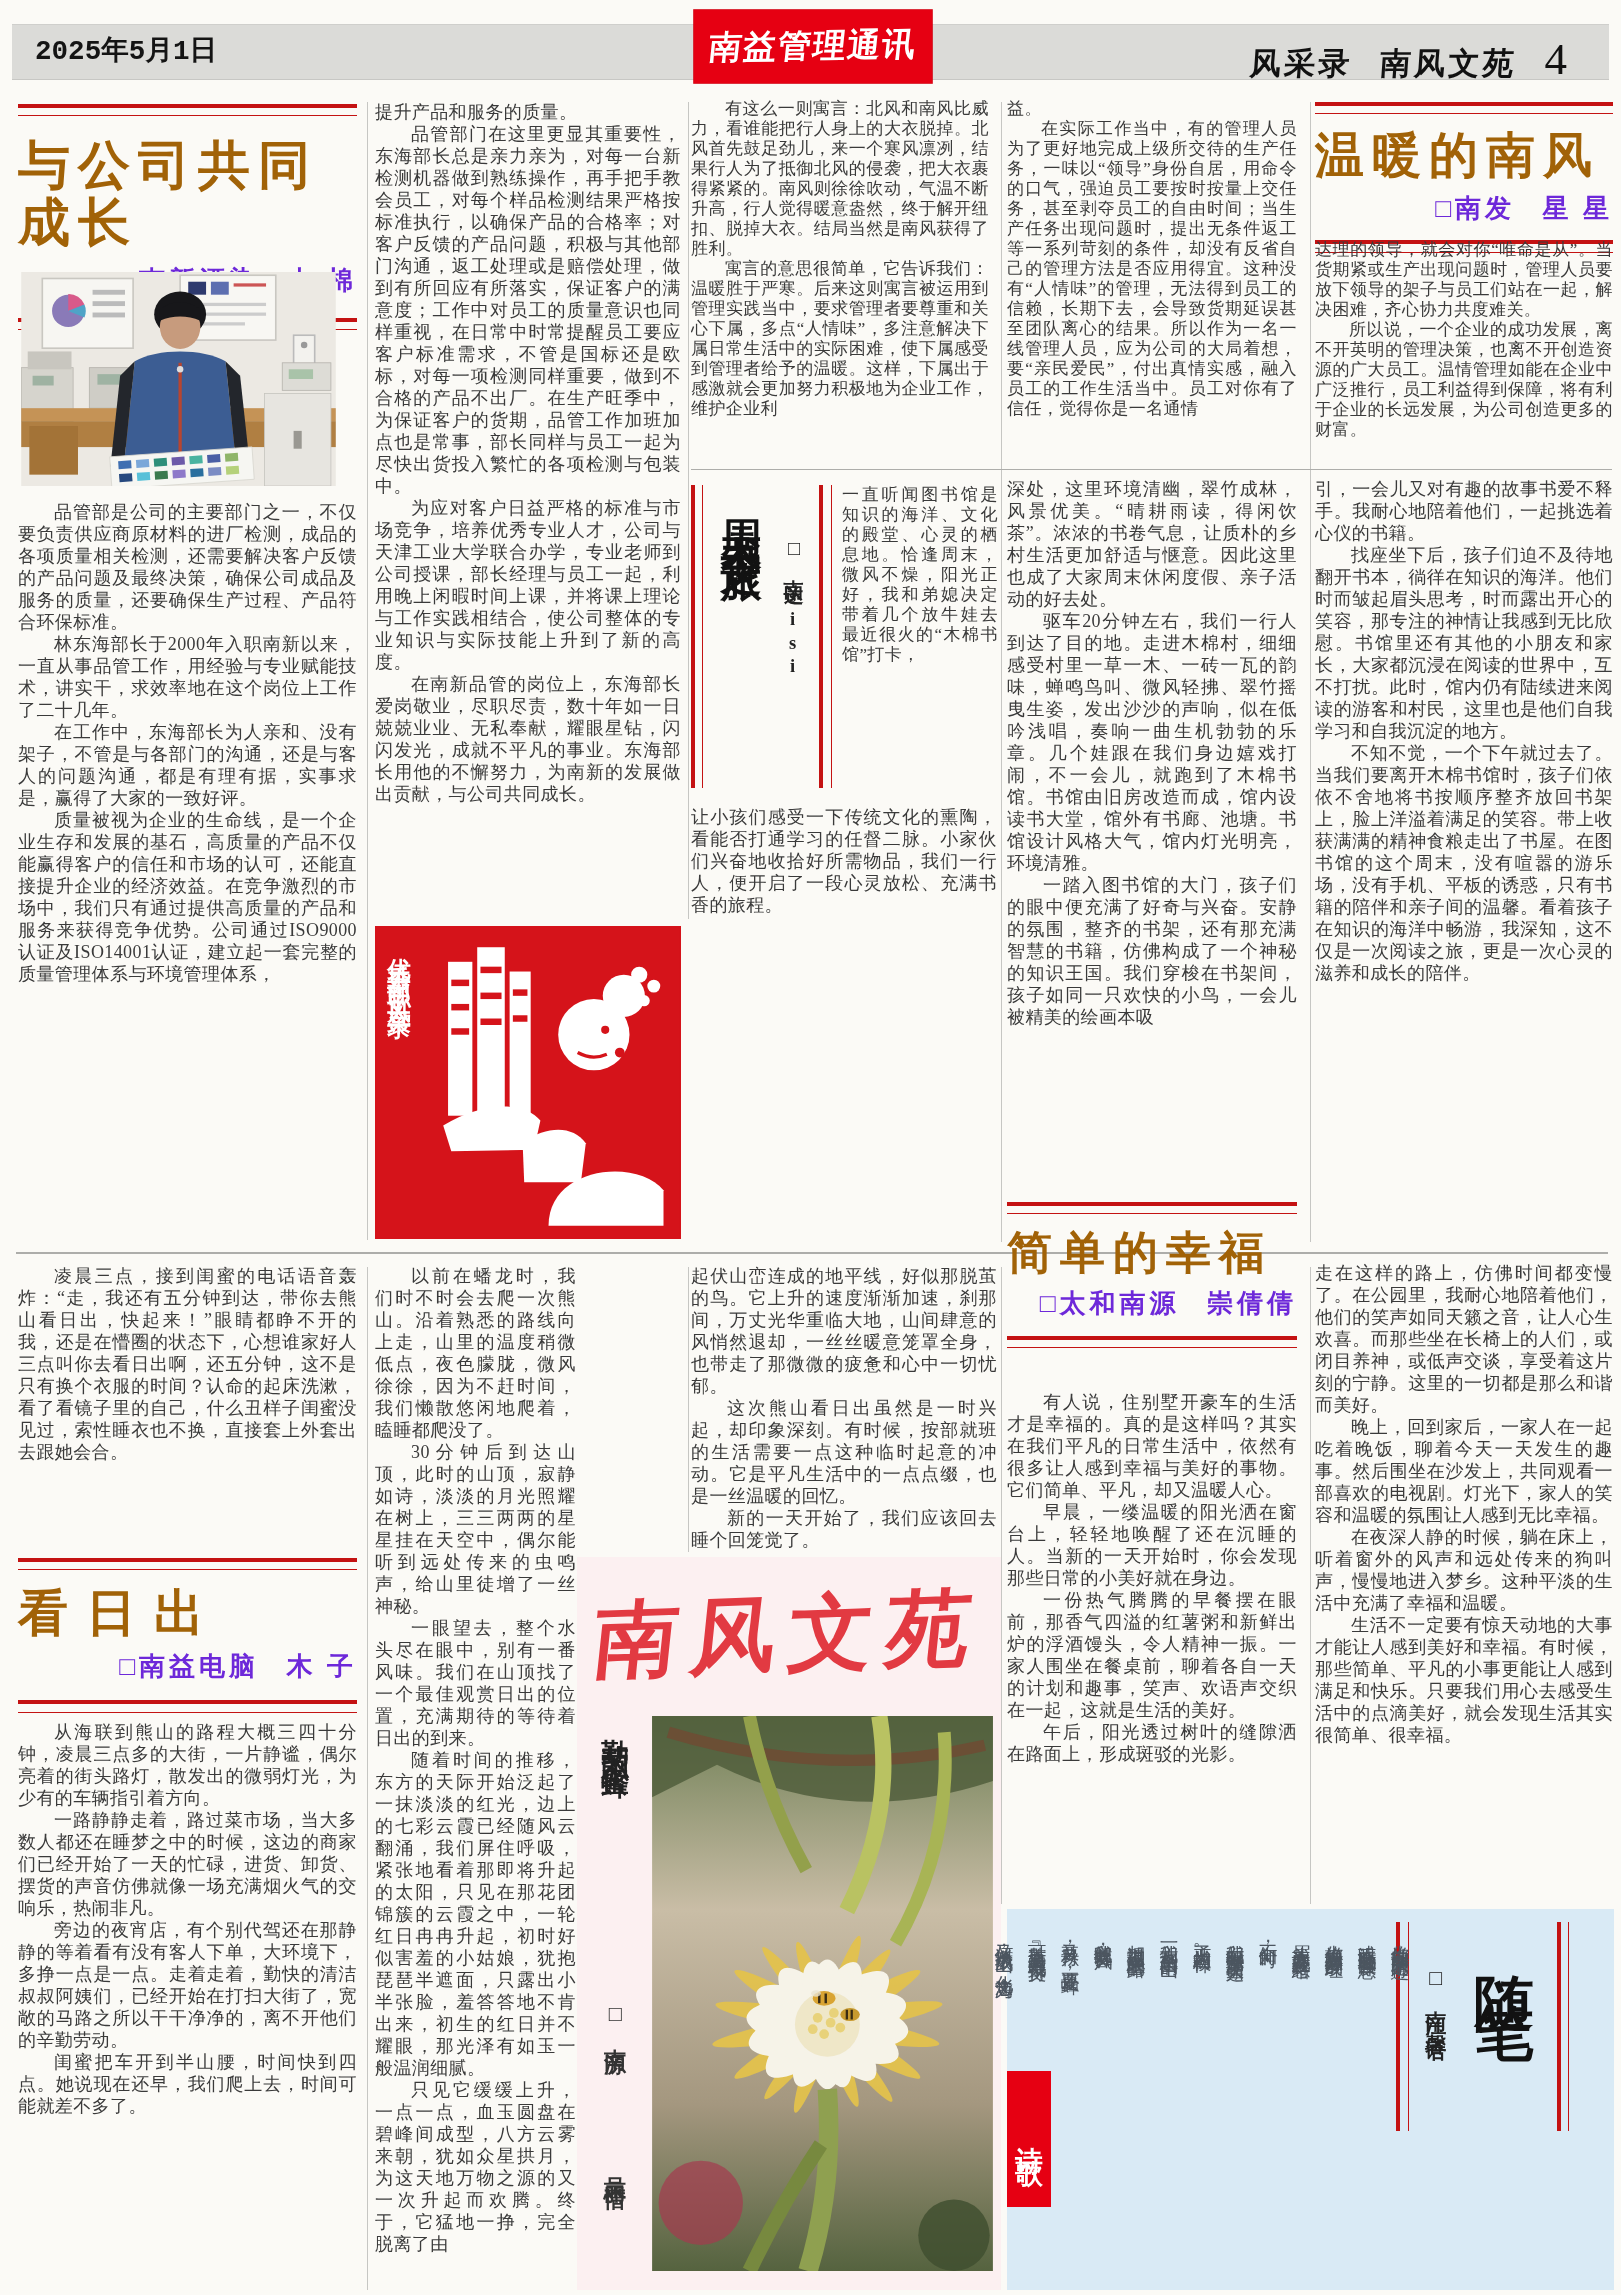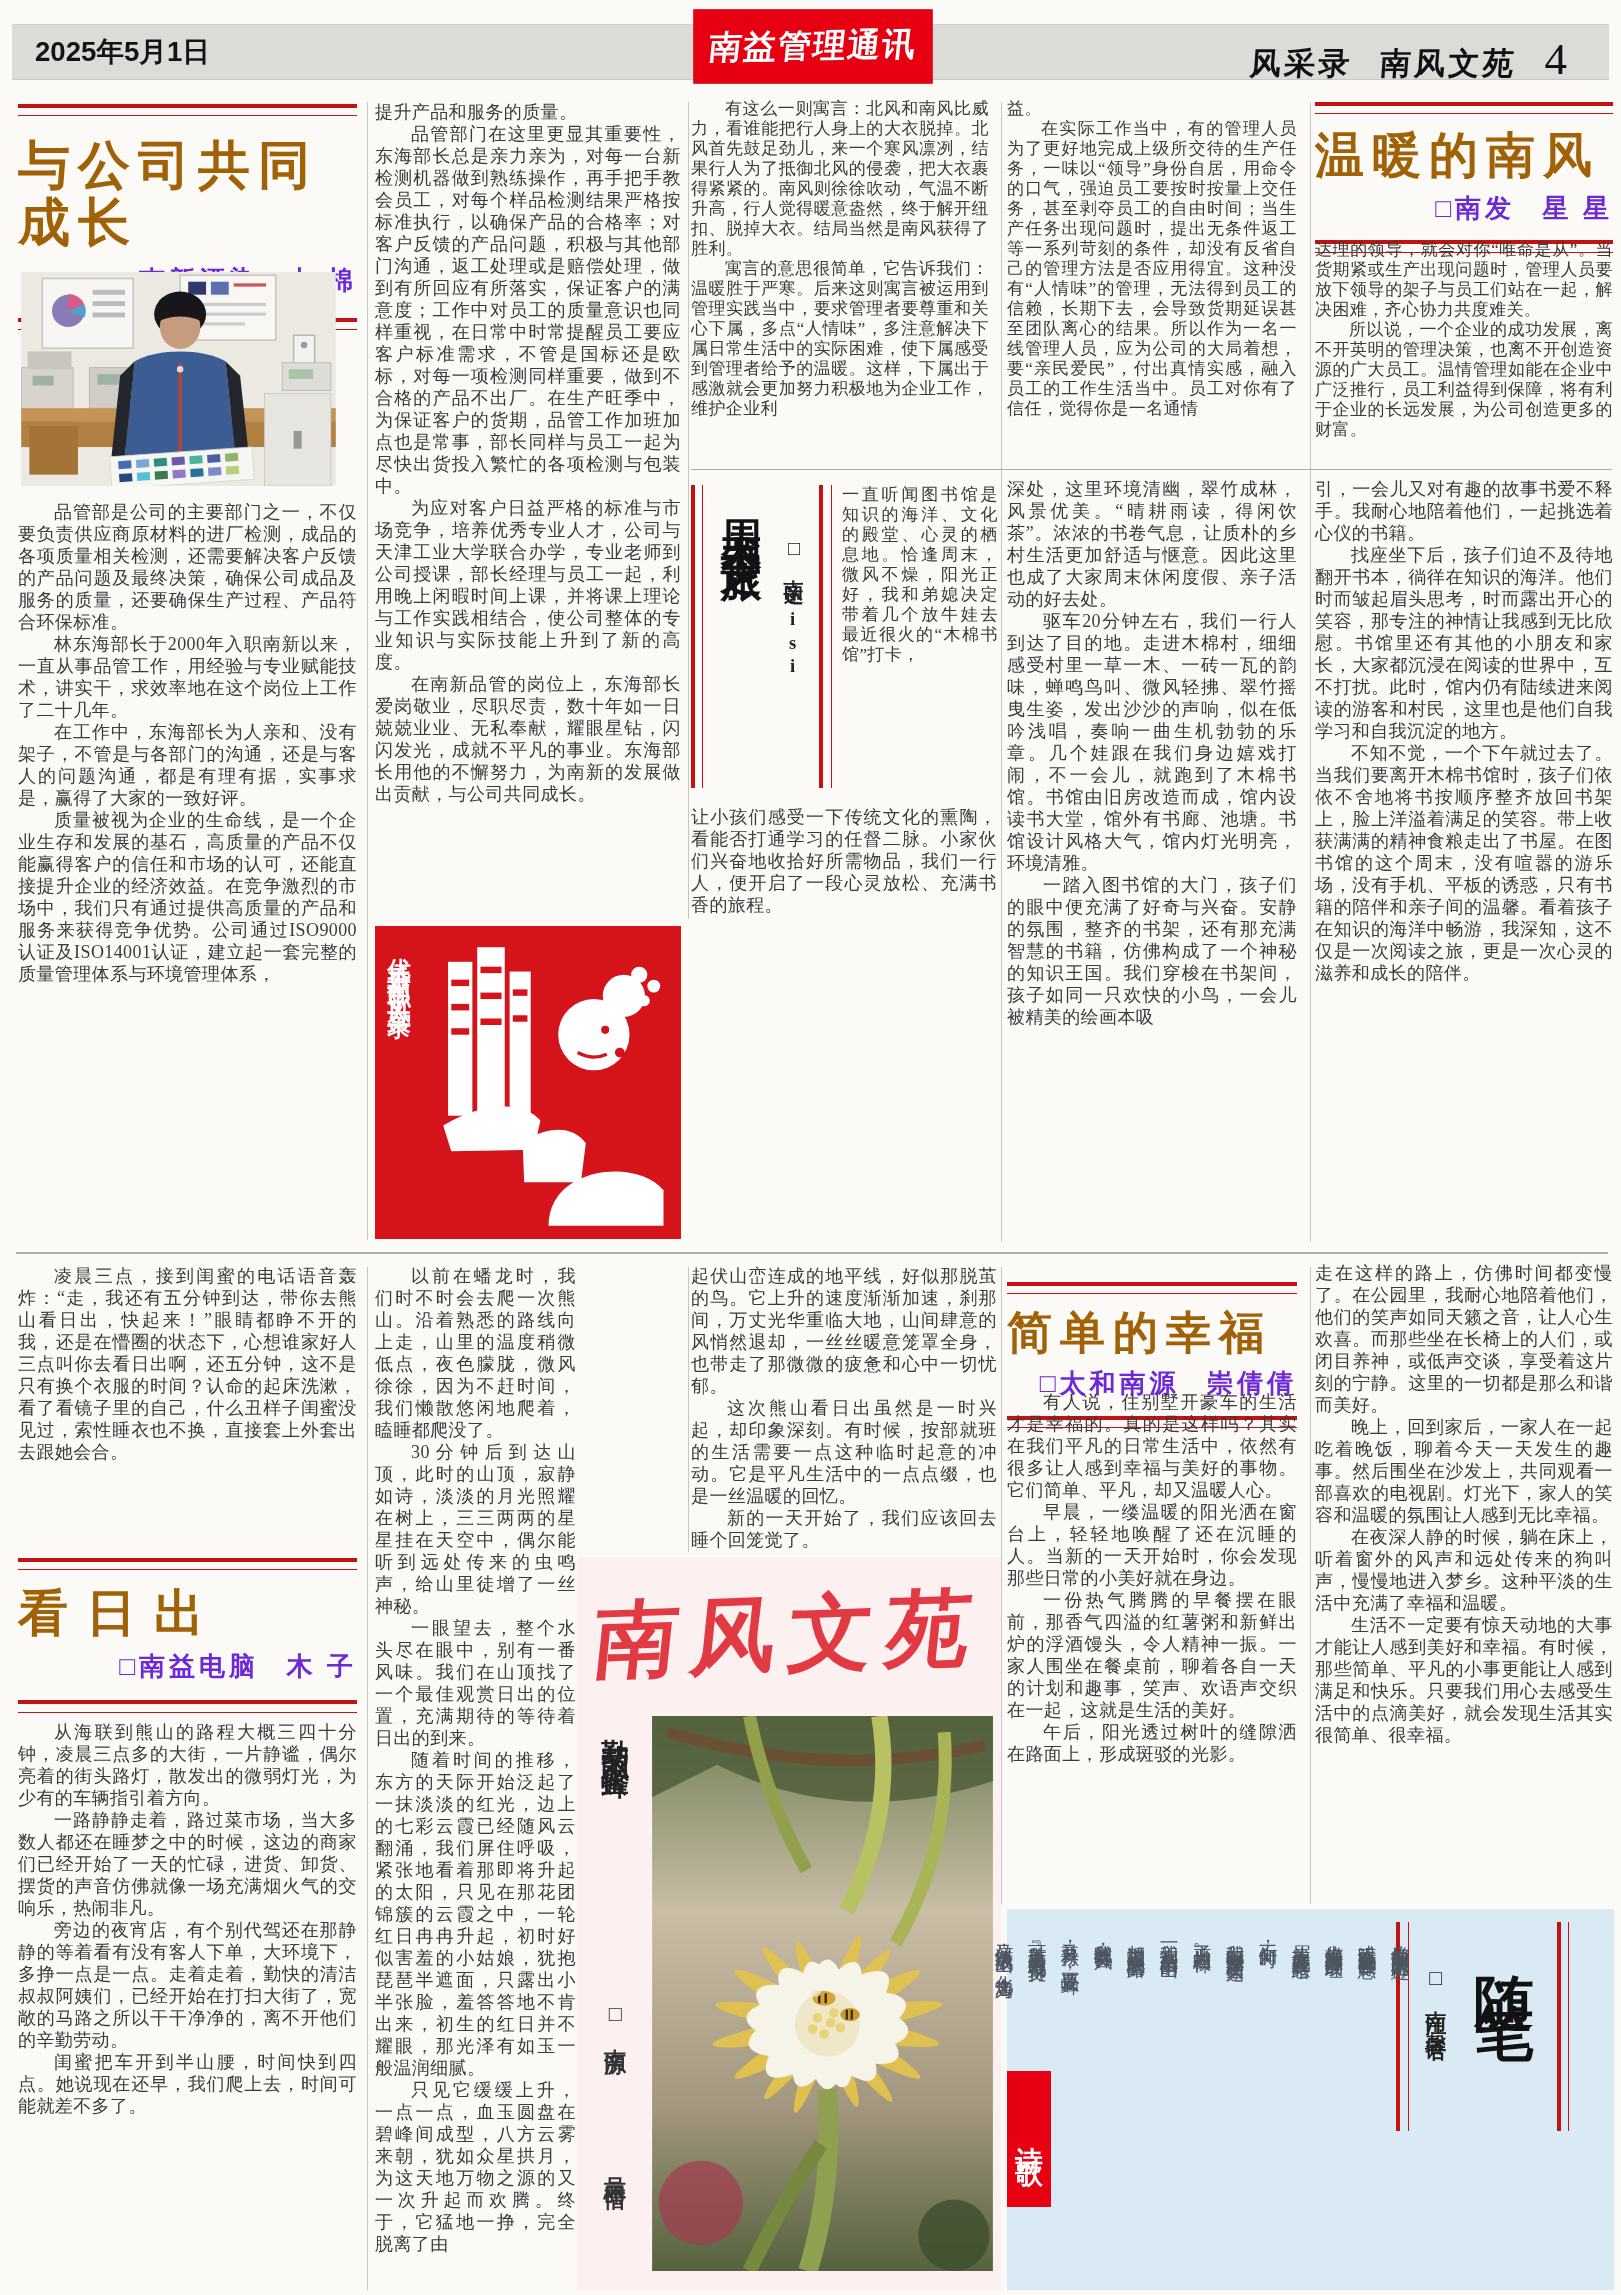--- a/index.html
+++ b/index.html
@@ -48,21 +48,21 @@
               font-weight:700;font-size:27.6px;letter-spacing:14.6px;display:flex;align-items:center;justify-content:center;}
   .essay-title{font-size:60px;letter-spacing:29px;padding-top:4.9px;}
   img,svg{display:block;}
 </style>
 </head>
 <body>
 
 <div class="page">
 
   <div class="abs hdr" style="left:12px;top:24px;width:1597px;height:54px;">
-    <div class="abs hdr-date" style="left:23px;top:0;">2025年5月1日</div>
+    <div class="abs hdr-date" style="left:23px;top:0;font-family:Liberation Mono, monospace;">2025年5月1日</div>
     <div class="abs hdr-right" style="right:42px;top:8px;">
       <span class="hdr-cal">风采录</span>
       <span class="hdr-cal">南风文苑</span>
       <span class="hdr-page">4</span>
     </div>
   </div>
   <div class="abs logo" style="left:694px;top:9.7px;width:238px;height:73px;z-index:3;">
     <div class="logo-t">南益管理通讯</div>
   </div>
 
@@ -343,21 +343,21 @@
             <ellipse cx="14" cy="-6" rx="6" ry="4" fill="#c89a2e"></ellipse>
             <line x1="12" y1="-9" x2="12" y2="-3" stroke="#3a2c12" stroke-width="1.4"></line>
             <line x1="15" y1="-9" x2="15" y2="-3" stroke="#3a2c12" stroke-width="1.4"></line>
           </g>
       </g>
       <path d="M108 230 Q112 290 96 342" stroke="#8fa050" stroke-width="12" fill="none"></path>
       <path d="M60 342 Q80 300 104 264" stroke="#77893f" stroke-width="9" fill="none"></path>
     </svg>
   </div>
 
-  <div class="abs tblock" style="left:1007px;top:1282px;width:290px;">
+  <div class="abs tblock" style="left:1007px;top:1202px;width:290px;">
     <div class="rule2"></div>
     <div class="t-main" style="font-size:45px;padding:14.6px 0 8px;">简单的幸福</div>
     <div class="t-by" style="padding-bottom:14.6px;">
       <span>□太和南源</span> 
       <span>崇倩倩</span>
     </div>
     <div class="rule2"></div>
   </div>
   <div class="abs bt" style="left:1007px;top:1391px;width:290px;height:514px;">
       <p>有人说，住别墅开豪车的生活才是幸福的。真的是这样吗？其实在我们平凡的日常生活中，依然有很多让人感到幸福与美好的事物。它们简单、平凡，却又温暖人心。</p>

